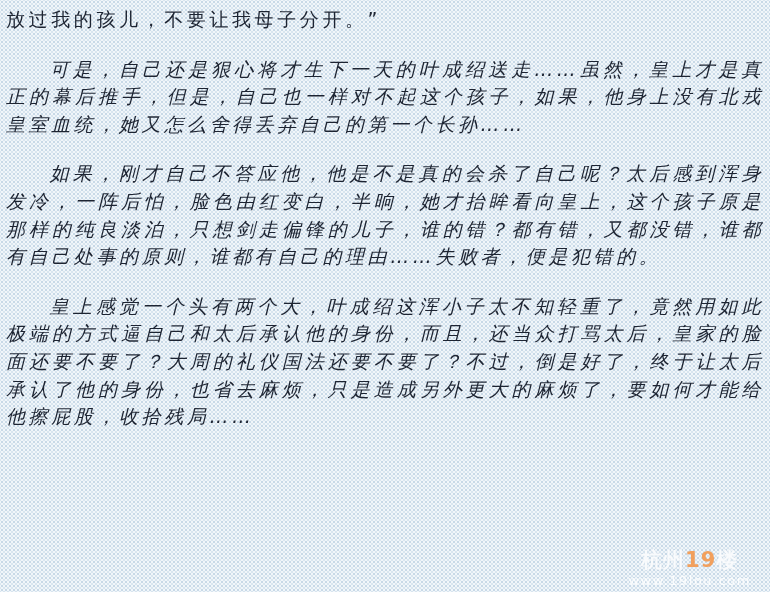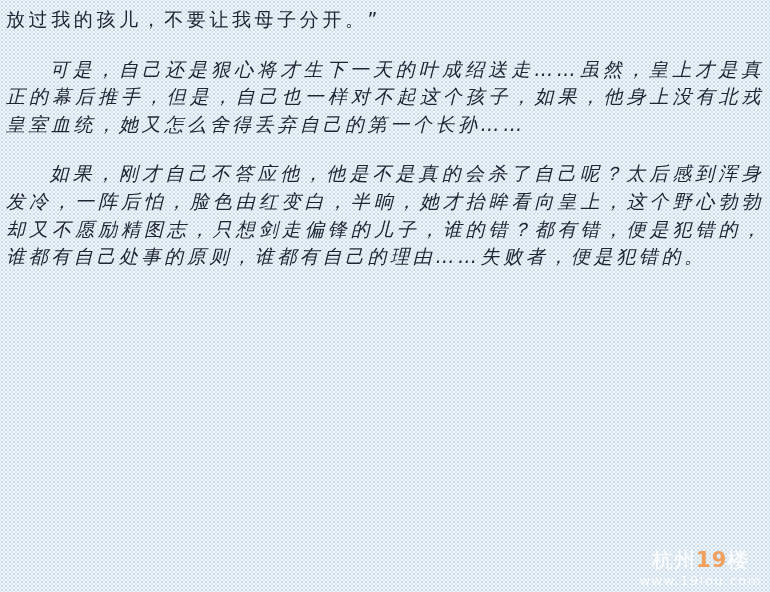--- a/index.html
+++ b/index.html
@@ -37,21 +37,21 @@
     font-weight: 500;
   }
 
   .para.indent {
     text-indent: 2.3em;
     font-style: italic;
   }
 
   .watermark {
     position: absolute;
-    right: 8px;
+    right: 19px;
     bottom: 4px;
     text-align: center;
     line-height: 1.1;
     user-select: none;
     pointer-events: none;
   }
 
   .wm-site {
     font-size: 21px;
     font-weight: bold;
@@ -70,21 +70,22 @@
     letter-spacing: 1.5px;
     color: rgba(255, 255, 255, 0.85);
   }
 </style>
 </head>
 <body>
 
 <div class="page">
   <p class="para">放过我的孩儿，不要让我母子分开。”</p>
   <p class="para indent">可是，自己还是狠心将才生下一天的叶成绍送走……虽然，皇上才是真正的幕后推手，但是，自己也一样对不起这个孩子，如果，他身上没有北戎皇室血统，她又怎么舍得丢弃自己的第一个长孙……</p>
-  <p class="para indent">如果，刚才自己不答应他，他是不是真的会杀了自己呢？太后感到浑身发冷，一阵后怕，脸色由红变白，半晌，她才抬眸看向皇上，这个野心勃勃却又不愿励精图志，只想剑走偏锋的儿子，谁的错？都有错，便是犯错的，谁都有自己处事的原则，谁都有自己的理由……失败者，便是犯错的。</p>
+  <p class="para indent">如果，刚才自己不答应他，他是不是真的会杀了自己呢？太后感到浑身发冷，一阵后怕，脸色由红变白，半晌，她才抬眸看向皇上，这个孩子原是那样的纯良淡泊，只想剑走偏锋的儿子，谁的错？都有错，又都没错，谁都有自己处事的原则，谁都有自己的理由……失败者，便是犯错的。</p>
+  <p class="para indent">皇上感觉一个头有两个大，叶成绍这浑小子太不知轻重了，竟然用如此极端的方式逼自己和太后承认他的身份，而且，还当众打骂太后，皇家的脸面还要不要了？大周的礼仪国法还要不要了？不过，倒是好了，终于让太后承认了他的身份，也省去麻烦，只是造成另外更大的麻烦了，要如何才能给他擦屁股，收拾残局……</p>
 </div>
 
 <div class="watermark">
   <div class="wm-site">
     <span>杭州</span><span class="wm-num">19</span><span>楼</span>
   </div>
   <div class="wm-url">www.19lou.com</div>
 </div>
 
 </body></html>

